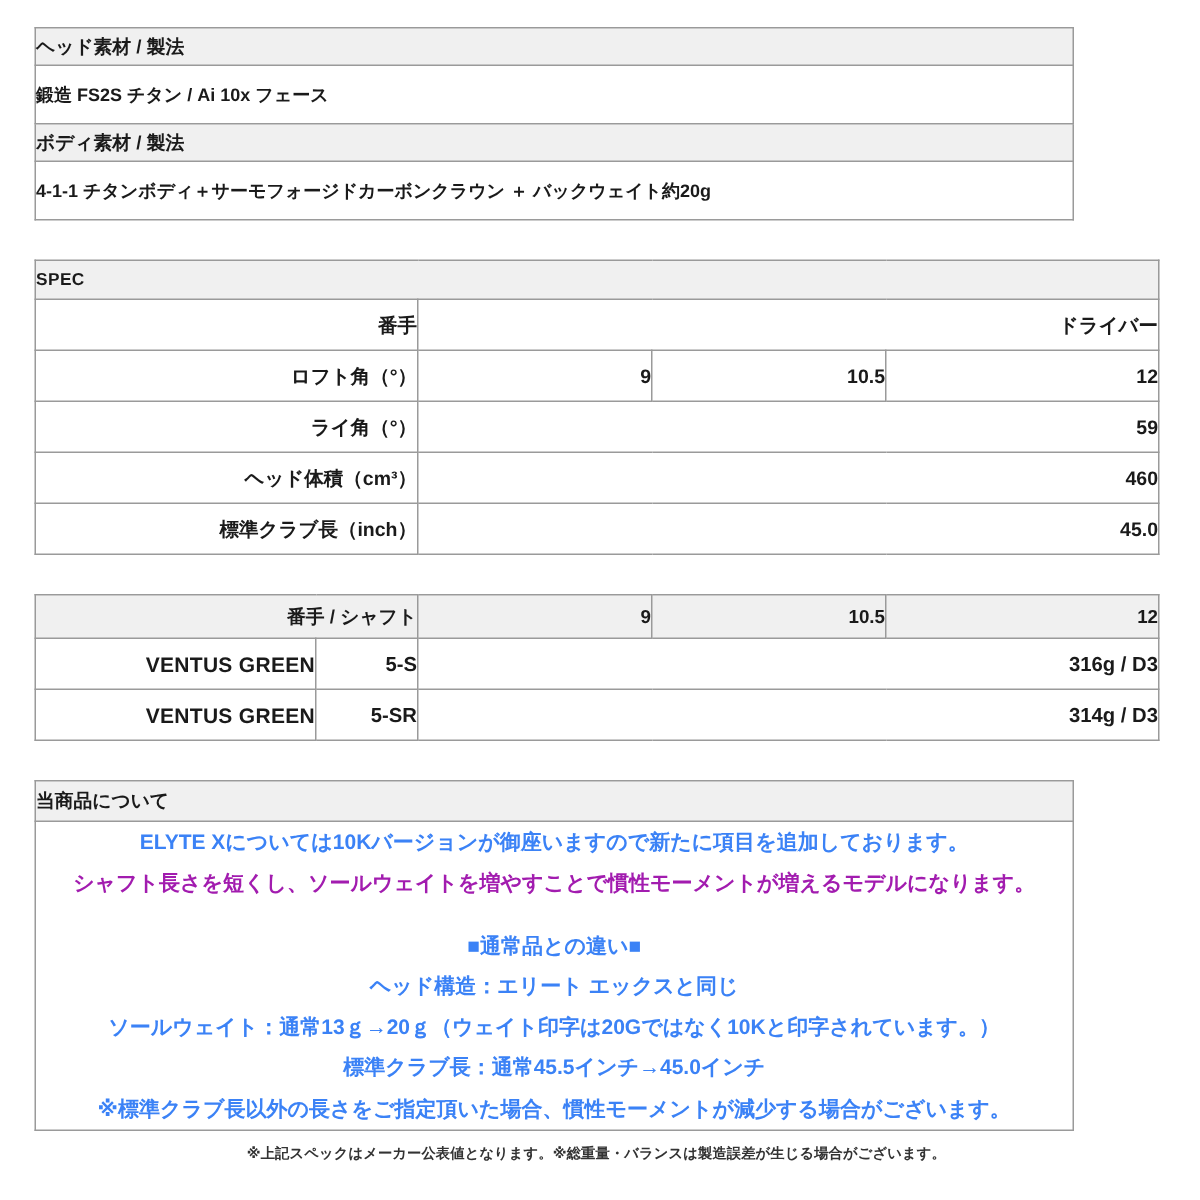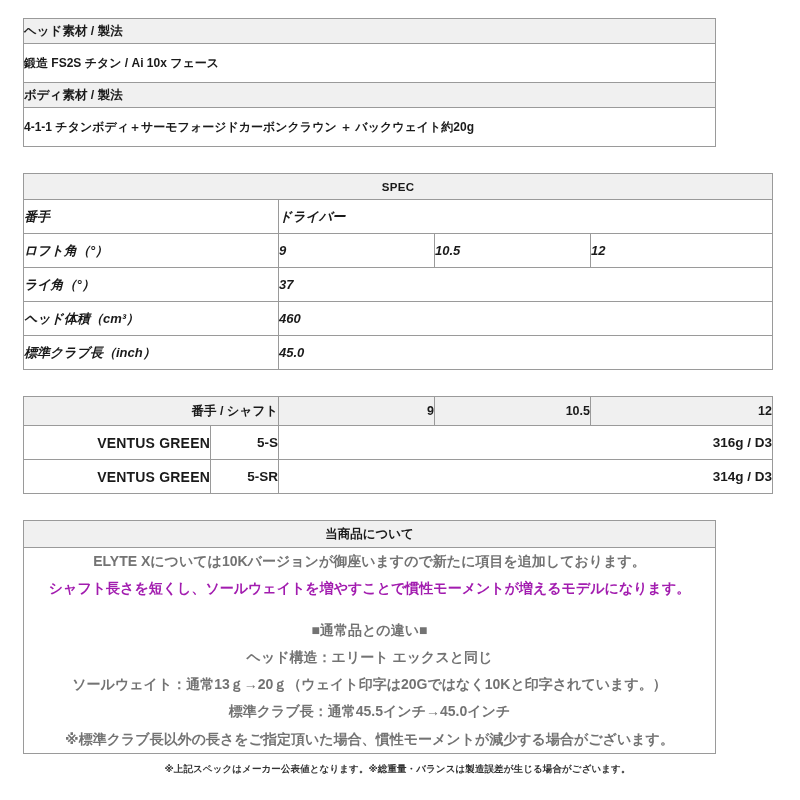--- a/index.html
+++ b/index.html
@@ -30,21 +30,20 @@
     background: #ffffff;
   }
   .tbl td, .tbl th {
     border: 1px solid #9a9a9a;
     padding: 0;
     font-weight: bold;
     vertical-align: middle;
   }
   .hdr {
     background: #f0f0f0;
-    text-align: center;
   }
 
   
   .mat-label {
     height: 24px;
     font-size: 12.5px;
     text-align: left;
     padding-left: 10px;
     background: #f0f0f0;
   }
@@ -58,22 +57,21 @@
 
   
   .title-row {
     height: 25px;
     font-size: 11.5px;
     letter-spacing: .3px;
   }
   .spec-row {
     height: 33px;
     font-size: 13px;
-    text-align: left;
-    font-style: italic;
+    text-align: right;
   }
 
   
   .other-head {
     height: 28px;
     font-size: 12.5px;
     text-align: right;
     background: #f0f0f0;
   }
   .other-row {
@@ -89,21 +87,21 @@
     font-size: 12.5px;
   }
   .notice-body {
     padding: 14px 8px 16px 8px;
     text-align: center;
     line-height: 1.95;
     font-size: 14px;
     font-weight: bold;
   }
   .notice-body .red { color: #a21caf; }
-  .notice-body .blk { color: #737373; }
+  .notice-body .blk { color: #3b82f6; }
   .notice-gap { height: 14px; }
 
   .footnote {
     margin-top: 9px;
     text-align: center;
     font-size: 9.5px;
     font-weight: bold;
     color: #333333;
     letter-spacing: .1px;
   }
@@ -148,21 +146,21 @@
         <td class="spec-row" colspan="3">ドライバー</td>
       </tr>
       <tr>
         <td class="spec-row lbl">ロフト角（°）</td>
         <td class="spec-row">9</td>
         <td class="spec-row">10.5</td>
         <td class="spec-row">12</td>
       </tr>
       <tr>
         <td class="spec-row lbl">ライ角（°）</td>
-        <td class="spec-row" colspan="3">37</td>
+        <td class="spec-row" colspan="3">59</td>
       </tr>
       <tr>
         <td class="spec-row lbl">ヘッド体積（cm³）</td>
         <td class="spec-row" colspan="3">460</td>
       </tr>
       <tr>
         <td class="spec-row lbl">標準クラブ長（inch）</td>
         <td class="spec-row" colspan="3">45.0</td>
       </tr>
     </tbody>

